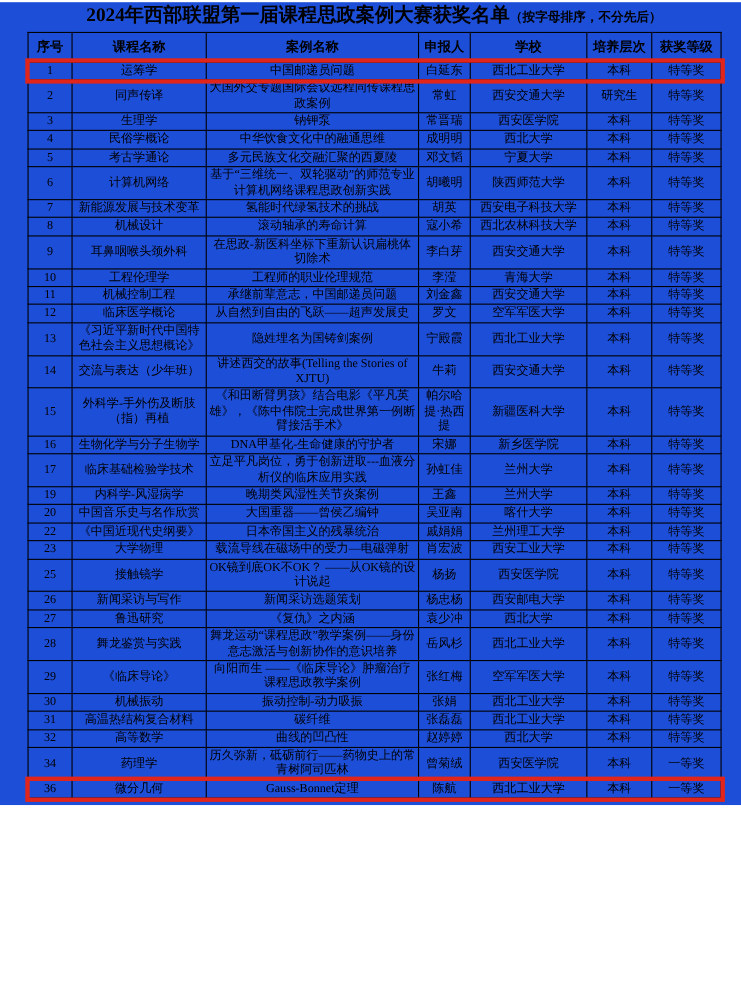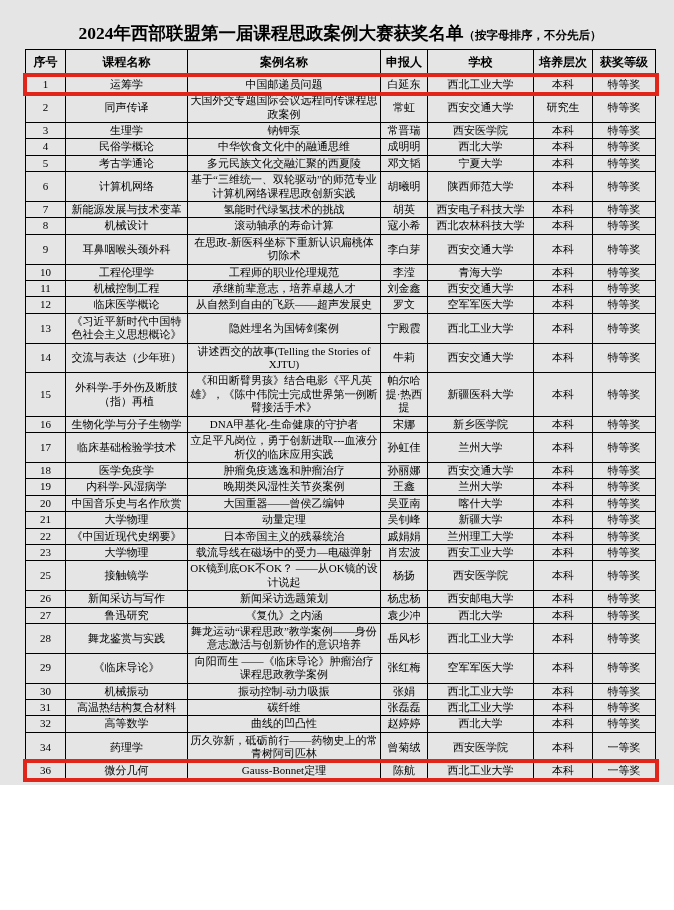--- a/index.html
+++ b/index.html
@@ -5,22 +5,22 @@
   html, body {
     margin: 0;
     padding: 0;
     background: #ffffff;
     color: #000000;
     font-family: "Liberation Serif", "DejaVu Serif", serif;
   }
   .page {
     width: 674px;
     box-sizing: border-box;
-    padding: 20px 19px 6px 25px;
-    background: #e5e5e5;
+    padding: 0 19px 6px 25px;
+    background: #1d4ed8;
   }
   .title {
     text-align: center;
     font-weight: bold;
     font-size: 17.5px;
     line-height: 1.3;
     margin: 2px 0 4px 0;
     white-space: nowrap;
   }
   .title .note {
@@ -175,21 +175,21 @@
           <td>工程伦理学</td>
           <td>工程师的职业伦理规范</td>
           <td>李滢</td>
           <td>青海大学</td>
           <td>本科</td>
           <td>特等奖</td>
         </tr>
         <tr>
           <td>11</td>
           <td>机械控制工程</td>
-          <td>承继前辈意志，培养卓越人才</td>
+          <td>承继前辈意志，中国邮递员问题</td>
           <td>刘金鑫</td>
           <td>西安交通大学</td>
           <td>本科</td>
           <td>特等奖</td>
         </tr>
         <tr>
           <td>12</td>
           <td>临床医学概论</td>
           <td>从自然到自由的飞跃——超声发展史</td>
           <td>罗文</td>
@@ -236,56 +236,38 @@
         <tr>
           <td>17</td>
           <td>临床基础检验学技术</td>
           <td>立足平凡岗位，勇于创新进取---血液分析仪的临床应用实践</td>
           <td>孙虹佳</td>
           <td>兰州大学</td>
           <td>本科</td>
           <td>特等奖</td>
         </tr>
         <tr>
-          <td>18</td>
-          <td>医学免疫学</td>
-          <td>肿瘤免疫逃逸和肿瘤治疗</td>
-          <td>孙丽娜</td>
-          <td>西安交通大学</td>
-          <td>本科</td>
-          <td>特等奖</td>
-        </tr>
-        <tr>
           <td>19</td>
           <td>内科学-风湿病学</td>
           <td>晚期类风湿性关节炎案例</td>
           <td>王鑫</td>
           <td>兰州大学</td>
           <td>本科</td>
           <td>特等奖</td>
         </tr>
         <tr>
           <td>20</td>
           <td>中国音乐史与名作欣赏</td>
           <td>大国重器——曾侯乙编钟</td>
           <td>吴亚南</td>
           <td>喀什大学</td>
           <td>本科</td>
           <td>特等奖</td>
         </tr>
         <tr>
-          <td>21</td>
-          <td>大学物理</td>
-          <td>动量定理</td>
-          <td>吴钊峰</td>
-          <td>新疆大学</td>
-          <td>本科</td>
-          <td>特等奖</td>
-        </tr>
-        <tr>
           <td>22</td>
           <td>《中国近现代史纲要》</td>
           <td>日本帝国主义的残暴统治</td>
           <td>戚娟娟</td>
           <td>兰州理工大学</td>
           <td>本科</td>
           <td>特等奖</td>
         </tr>
         <tr>
           <td>23</td>

